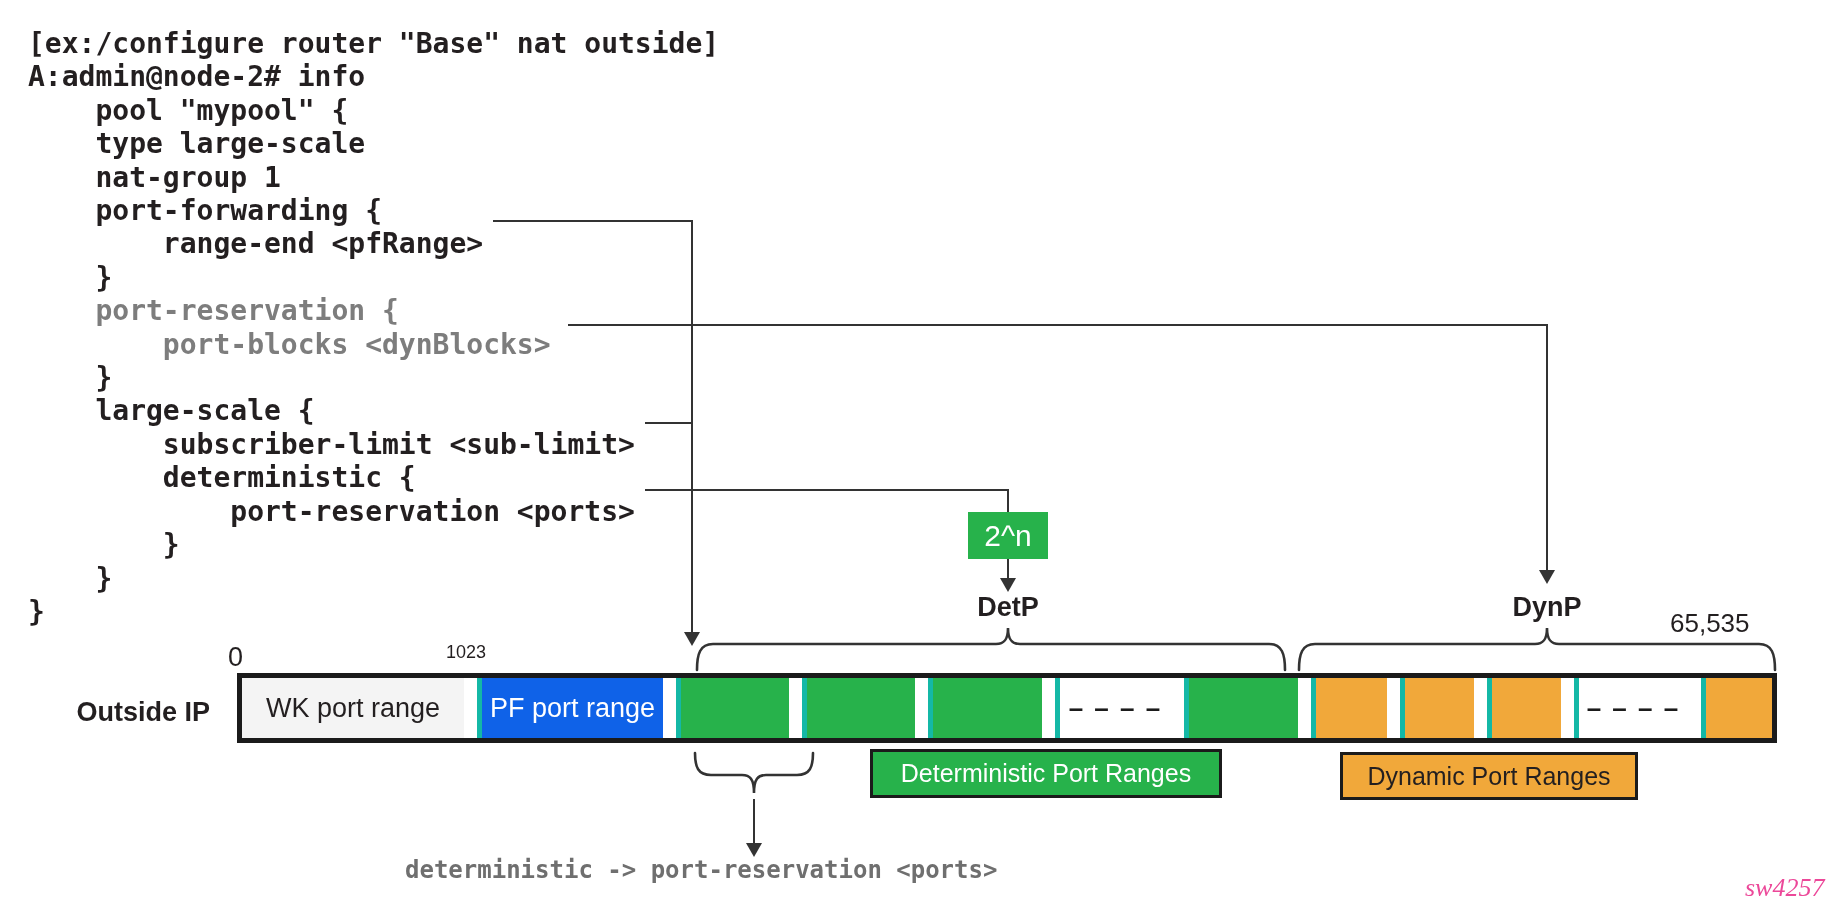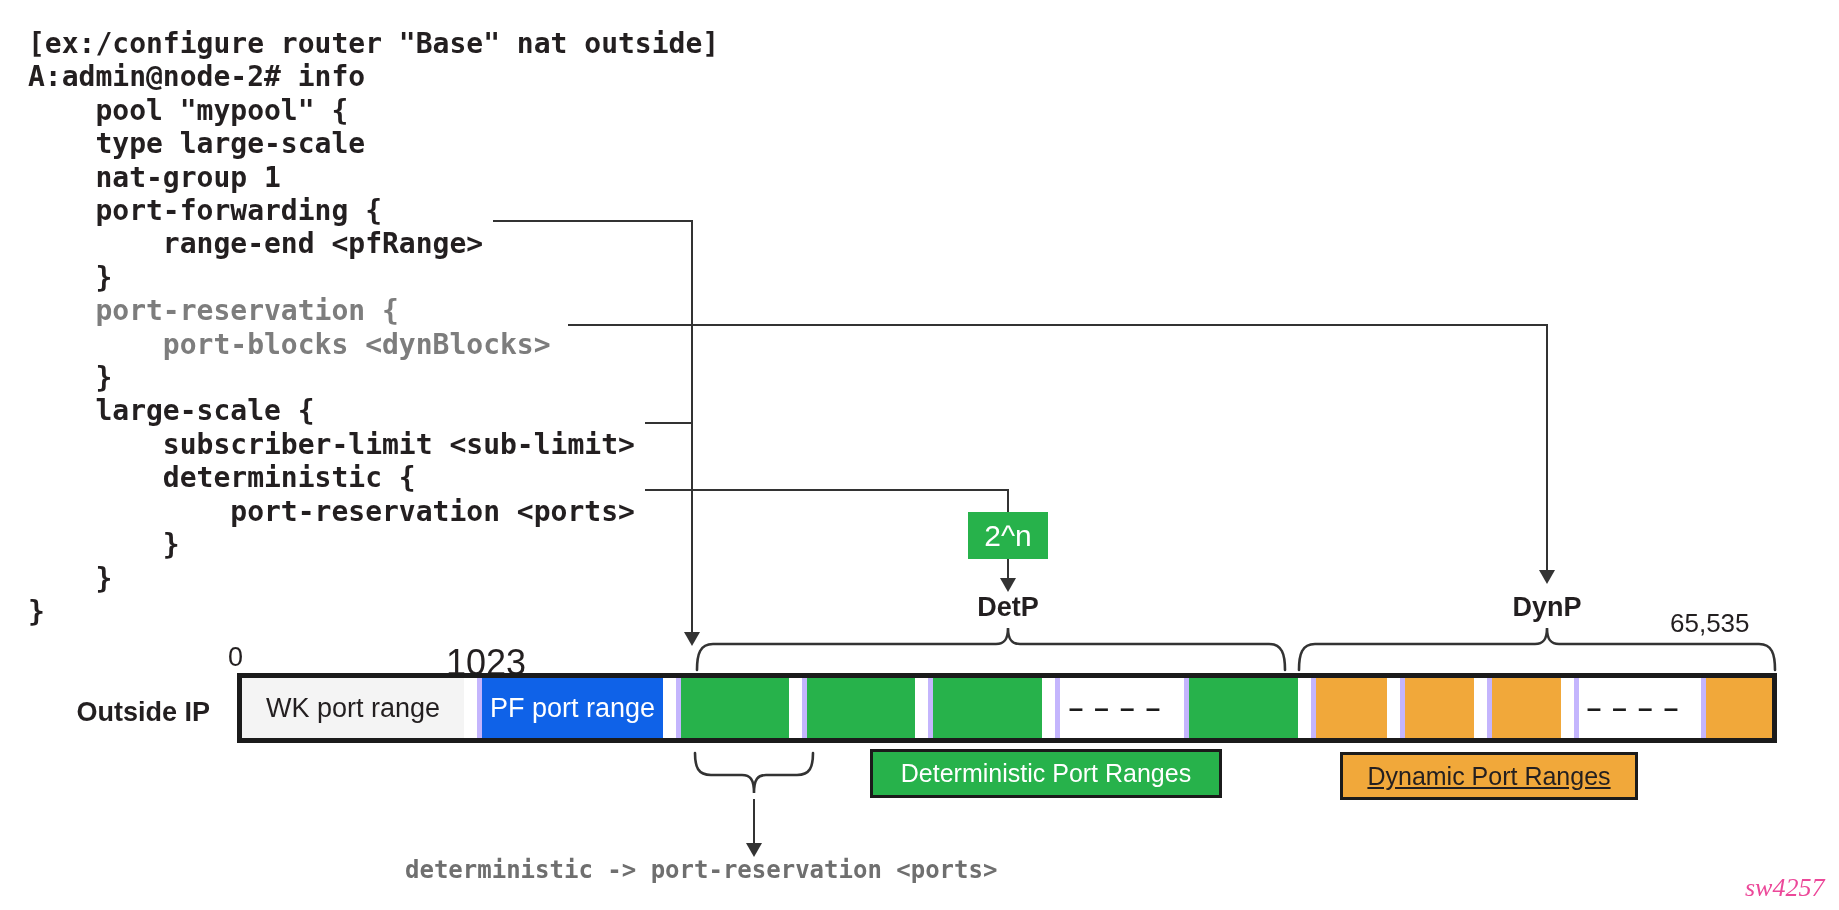--- a/index.html
+++ b/index.html
@@ -20,42 +20,42 @@
   
   #pow-box{position:absolute;left:968px;top:512px;width:80px;height:47px;
     background:var(--green);color:#fff;font-size:30px;display:flex;
     align-items:center;justify-content:center;}
   
   .range-label{position:absolute;font-weight:700;font-size:27px;text-align:center;width:120px;}
   #detp{left:948px;top:592px;}
   #dynp{left:1487px;top:592px;}
   #p65535{position:absolute;left:1670px;top:608px;font-size:26px;}
   #tick0{position:absolute;left:228px;top:642px;font-size:27px;}
-  #tick1023{position:absolute;left:446px;top:642px;font-size:36px;}
+  #tick1023{position:absolute;left:446px;top:642px;font-size:18px;}
   #outside-ip{position:absolute;left:55px;top:697px;width:155px;text-align:right;
     font-weight:700;font-size:27px;}
   
   .brace{position:absolute;}
   .brace path{fill:none;stroke:var(--line,#333);stroke-width:2.6;stroke-linecap:round;}
   
   #bar{position:absolute;left:237px;top:673px;width:1540px;height:70px;
     box-sizing:border-box;border:5px solid #1b1b1b;display:flex;background:#fff;gap:13px;}
   .cell{height:100%;box-sizing:border-box;display:flex;align-items:center;
     justify-content:center;font-size:27px;}
-  .cell.sep{border-left:5px solid #c4b5fd;}
+  .cell.sep{border-left:5px solid #14b8a6;}
   .cell.wk{background:var(--wk);color:#231f20;}
   .cell.pf{background:var(--blue);color:#fff;}
   .cell.green{background:var(--green);}
   .cell.orange{background:var(--orange);}
   .cell.dashed{background:#fff;color:#1b1b1b;font-weight:700;font-size:26px;letter-spacing:2px;}
   
   .legend{position:absolute;box-sizing:border-box;border:3px solid #1b1b1b;
     display:flex;align-items:center;justify-content:center;font-size:25px;}
   #legend-det{left:870px;top:749px;width:352px;height:49px;background:var(--green);color:#fff;}
-  #legend-dyn{left:1340px;top:752px;width:298px;height:48px;background:var(--orange);color:#231f20;text-decoration:underline;}
+  #legend-dyn{left:1340px;top:752px;width:298px;height:48px;background:var(--orange);color:#231f20;}
   
   #annotation{position:absolute;left:405px;top:856px;
     font-family:"DejaVu Sans Mono",monospace;font-weight:700;font-size:24px;
     color:var(--annotation,#6f6f6f);white-space:pre;}
   #watermark{position:absolute;left:1745px;top:873px;font-family:"Liberation Serif",serif;
     font-style:italic;font-size:26px;color:#ec4899;}
 </style>
 </head>
 <body>
 

